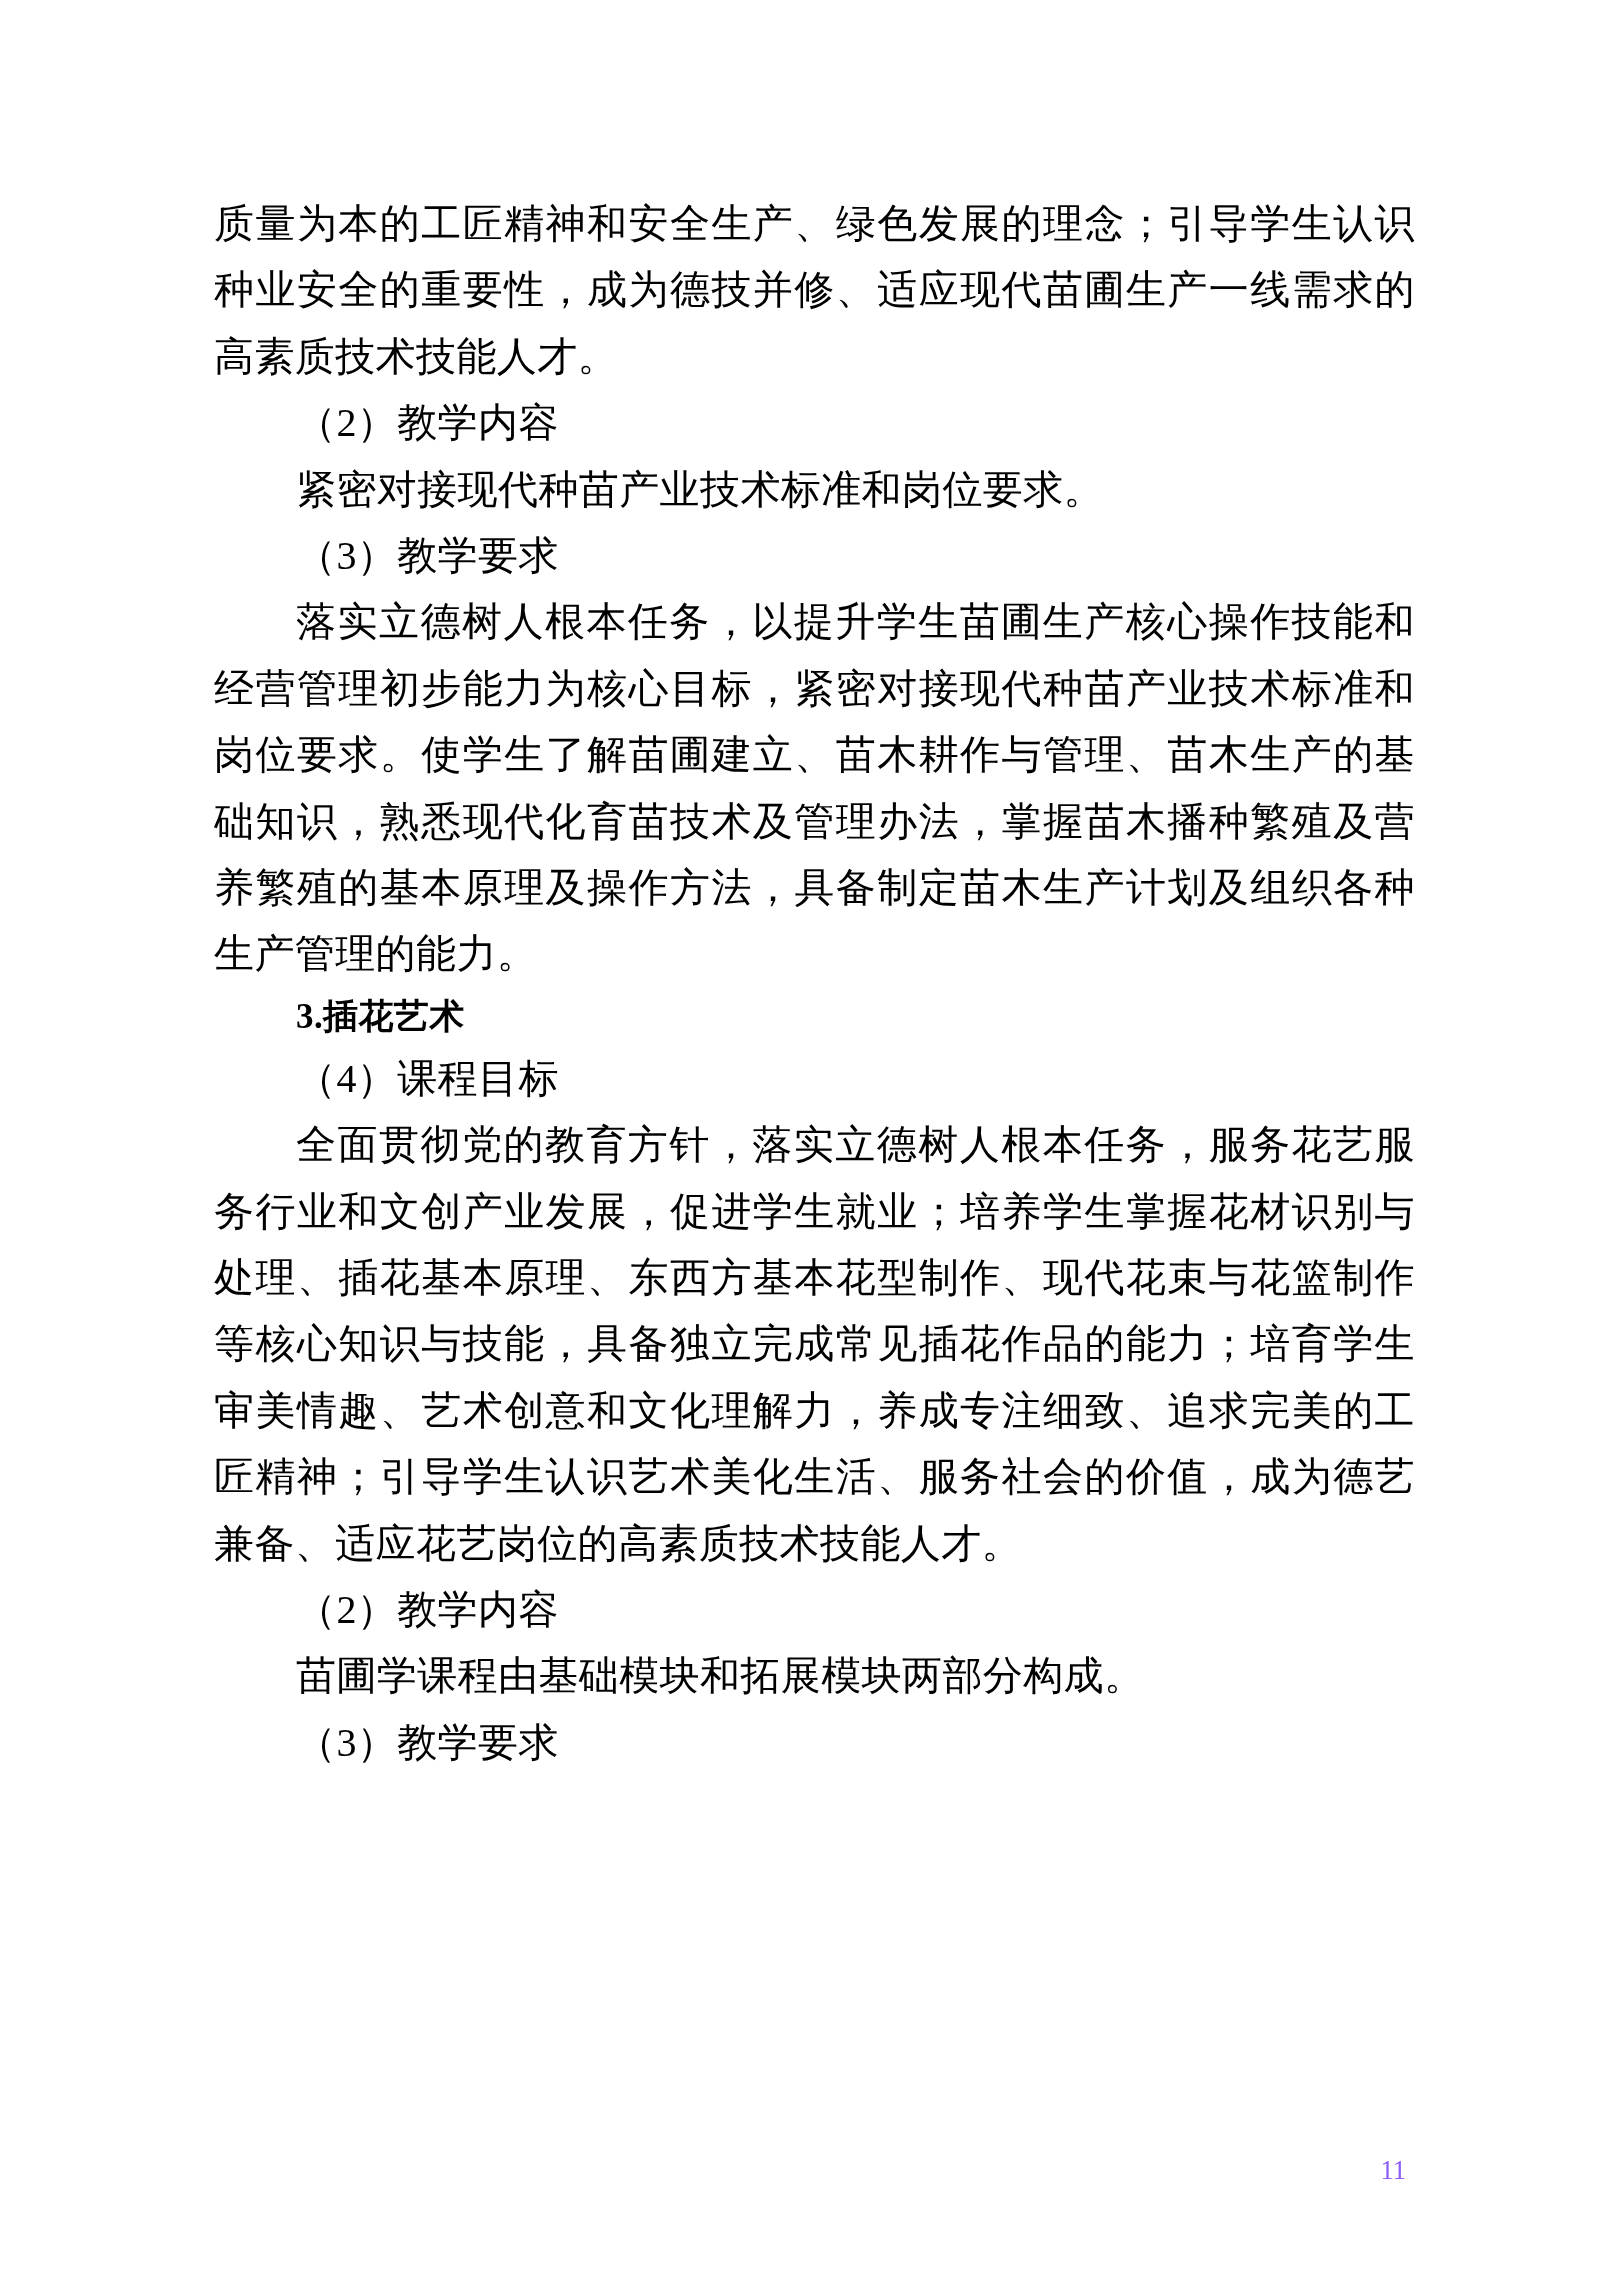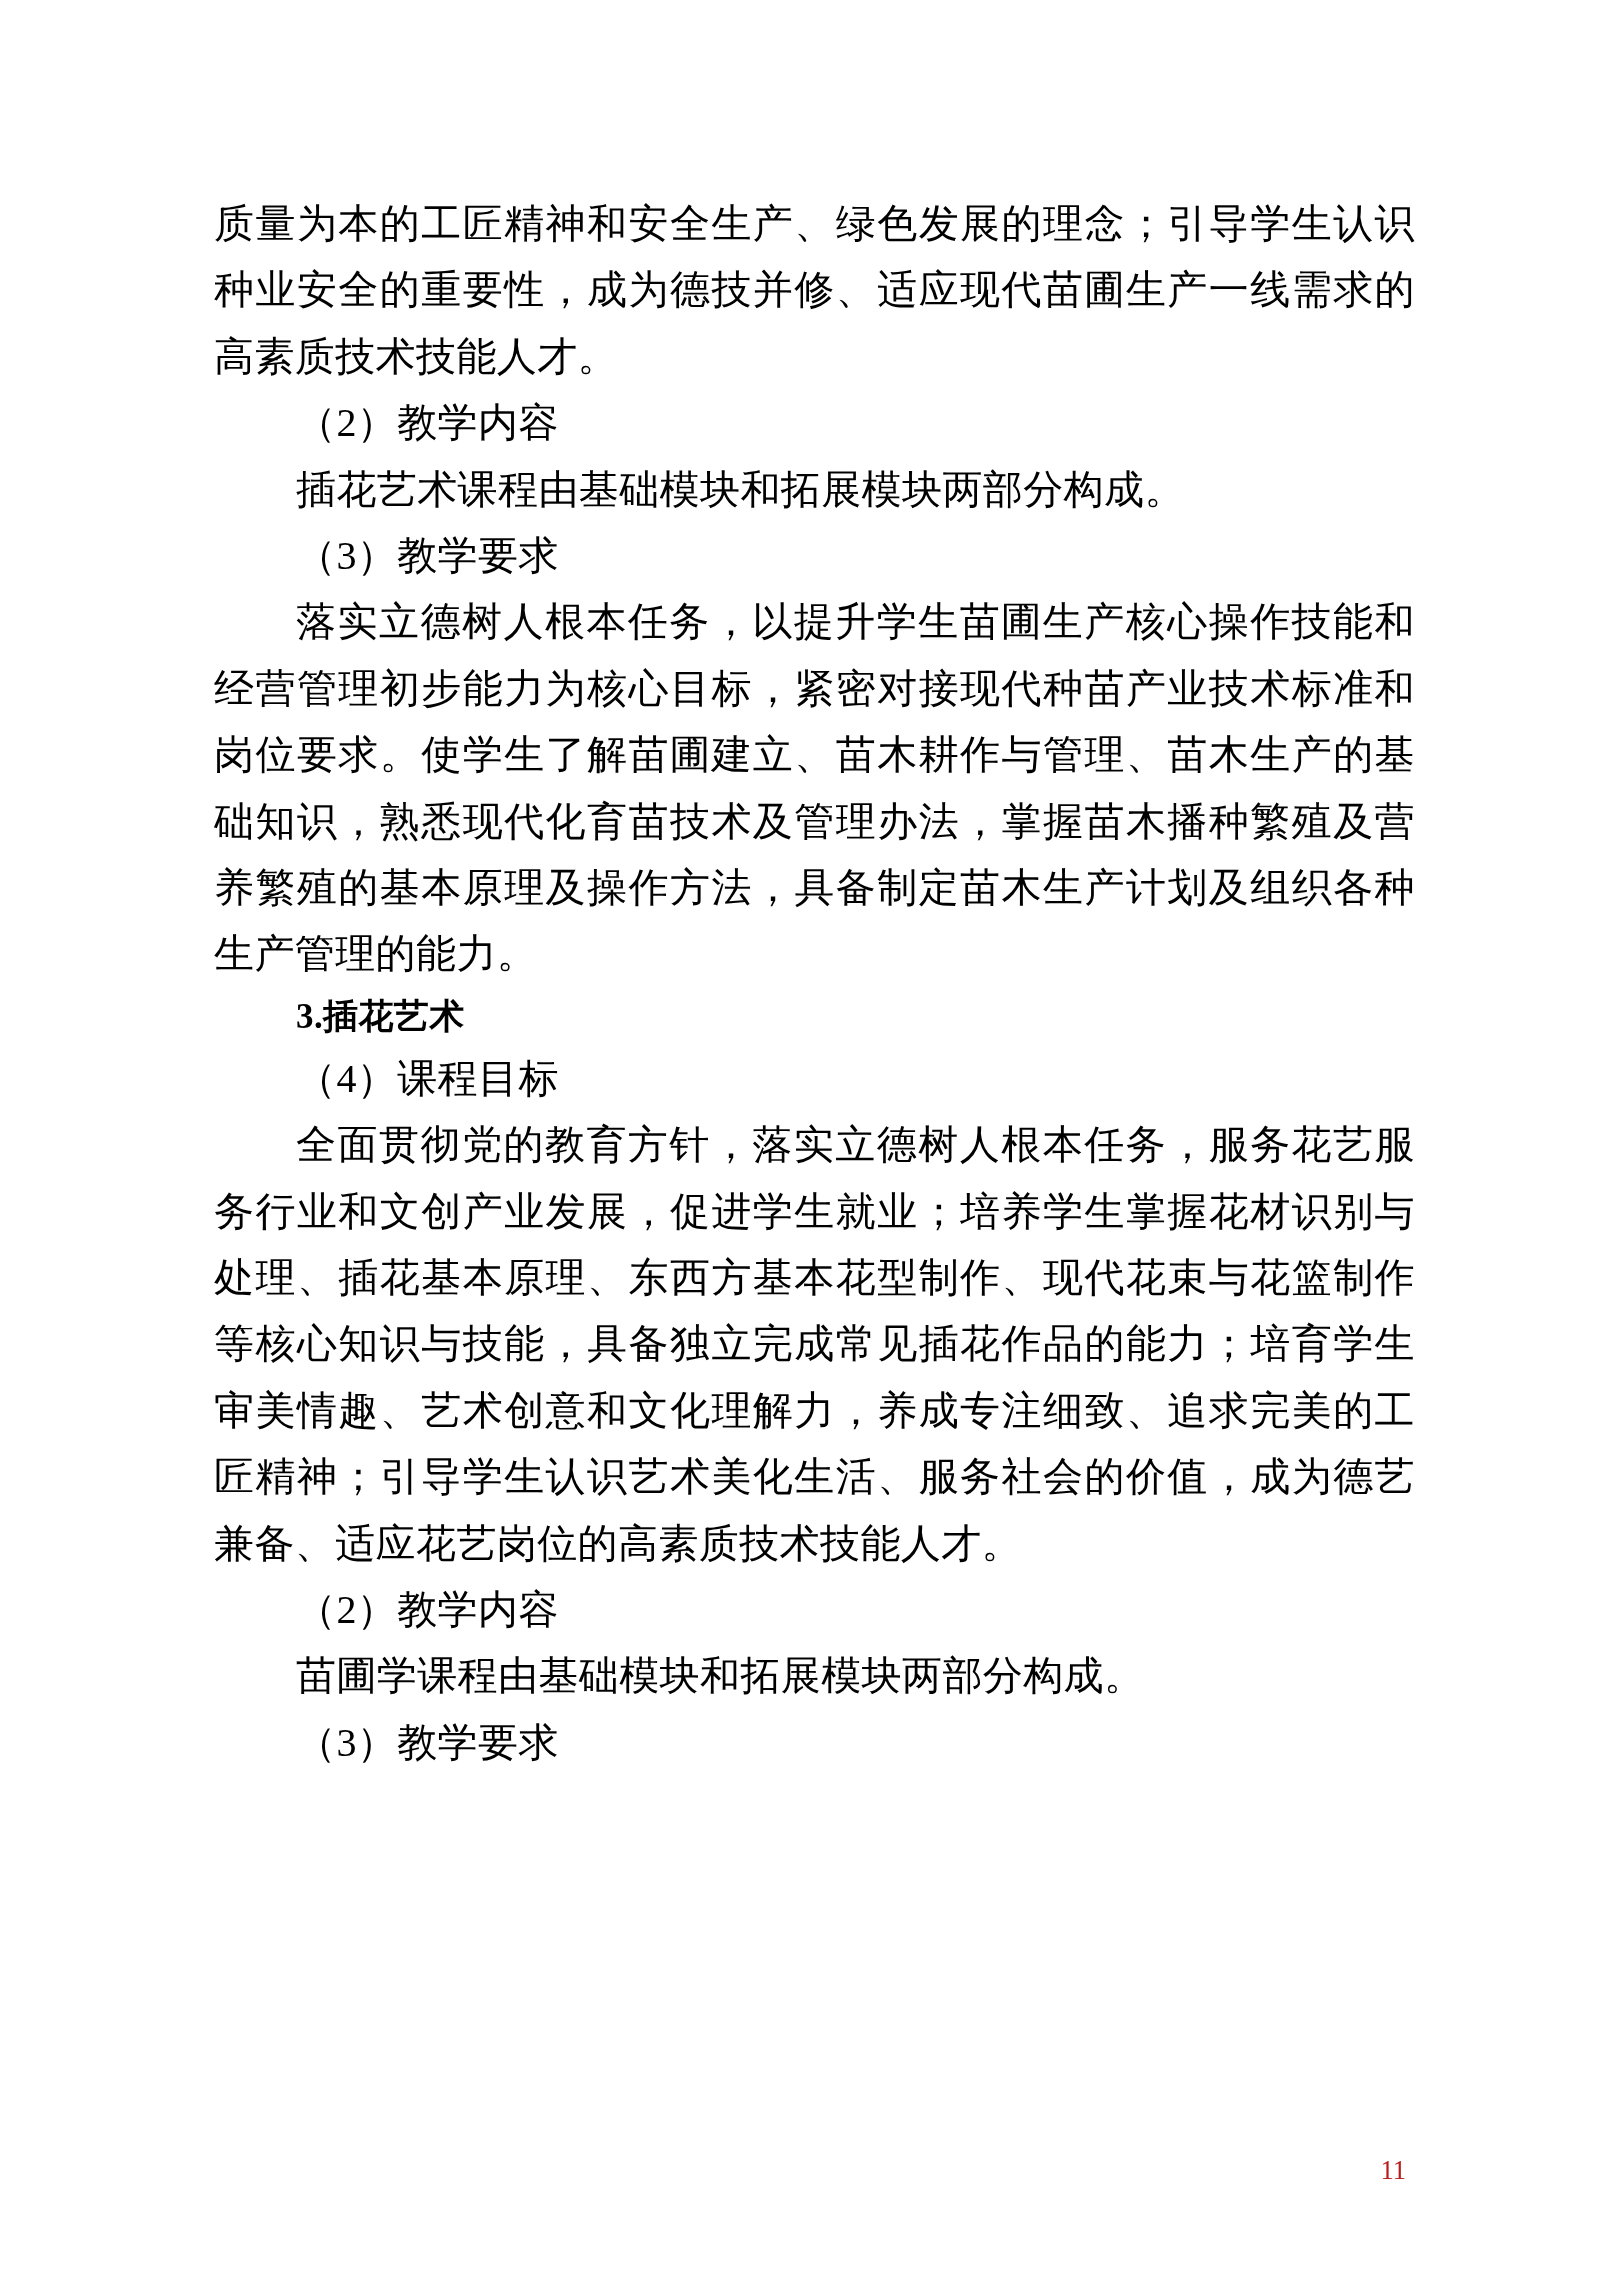--- a/index.html
+++ b/index.html
@@ -50,34 +50,34 @@
     text-indent: 82px;
     letter-spacing: 0.4px;
     font-family: "Liberation Serif", "DejaVu Serif", serif;
   }
   .page-number {
     position: absolute;
     right: 214px;
     bottom: 106px;
     font-size: 26.5px;
     font-family: "Liberation Serif", "DejaVu Serif", serif;
-    color: #b91c1c;
+    color: #8b5cf6;
   }
 </style>
 </head>
 <body>
 
 <div class="page">
   <div class="doc-body">
 
     <p class="para noindent">质量为本的工匠精神和安全生产、绿色发展的理念；引导学生认识种业安全的重要性，成为德技并修、适应现代苗圃生产一线需求的高素质技术技能人才。</p>
 
     <p class="para indent2">（2）教学内容</p>
 
-    <p class="para indent2">插花艺术课程由基础模块和拓展模块两部分构成。</p>
+    <p class="para indent2">紧密对接现代种苗产业技术标准和岗位要求。</p>
 
     <p class="para indent2">（3）教学要求</p>
 
     <p class="para indent2">落实立德树人根本任务，以提升学生苗圃生产核心操作技能和经营管理初步能力为核心目标，紧密对接现代种苗产业技术标准和岗位要求。使学生了解苗圃建立、苗木耕作与管理、苗木生产的基础知识，熟悉现代化育苗技术及管理办法，掌握苗木播种繁殖及营养繁殖的基本原理及操作方法，具备制定苗木生产计划及组织各种生产管理的能力。</p>
 
     <h3 class="heading">3.插花艺术</h3>
 
     <p class="para indent2">（4）课程目标</p>
 
     <p class="para indent2">全面贯彻党的教育方针，落实立德树人根本任务，服务花艺服务行业和文创产业发展，促进学生就业；培养学生掌握花材识别与处理、插花基本原理、东西方基本花型制作、现代花束与花篮制作等核心知识与技能，具备独立完成常见插花作品的能力；培育学生审美情趣、艺术创意和文化理解力，养成专注细致、追求完美的工匠精神；引导学生认识艺术美化生活、服务社会的价值，成为德艺兼备、适应花艺岗位的高素质技术技能人才。</p>

